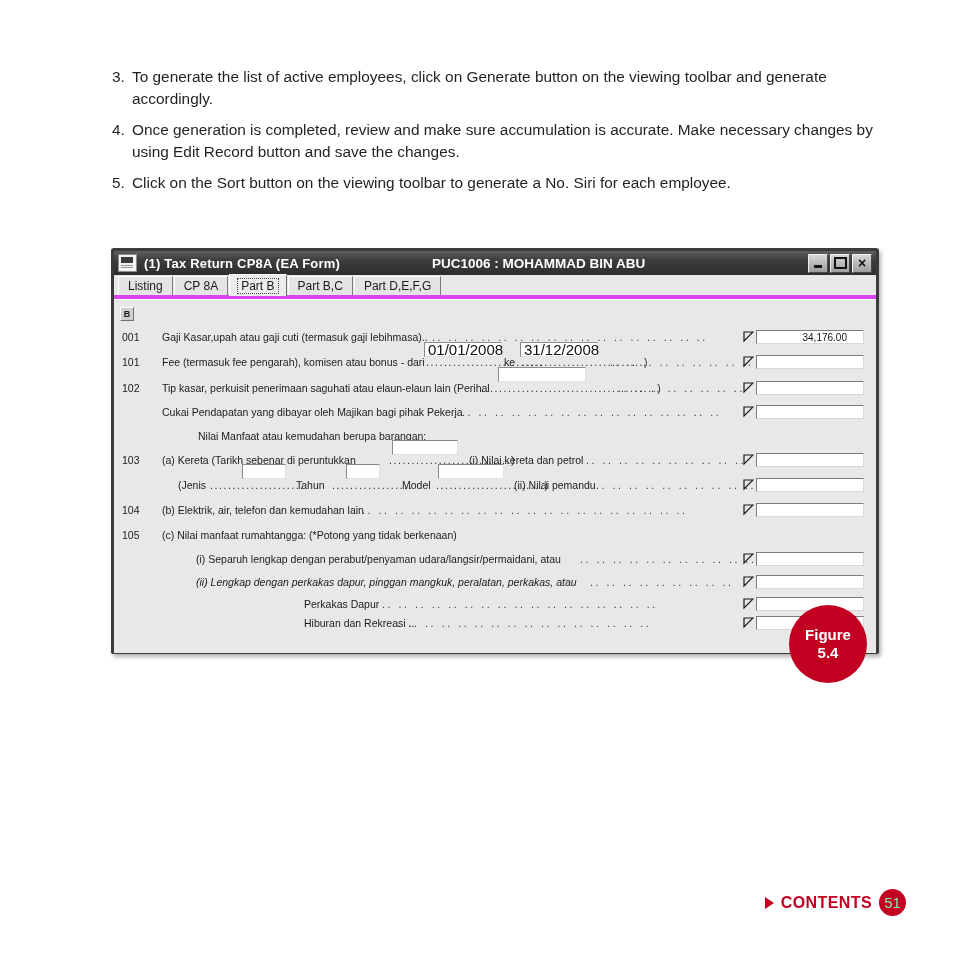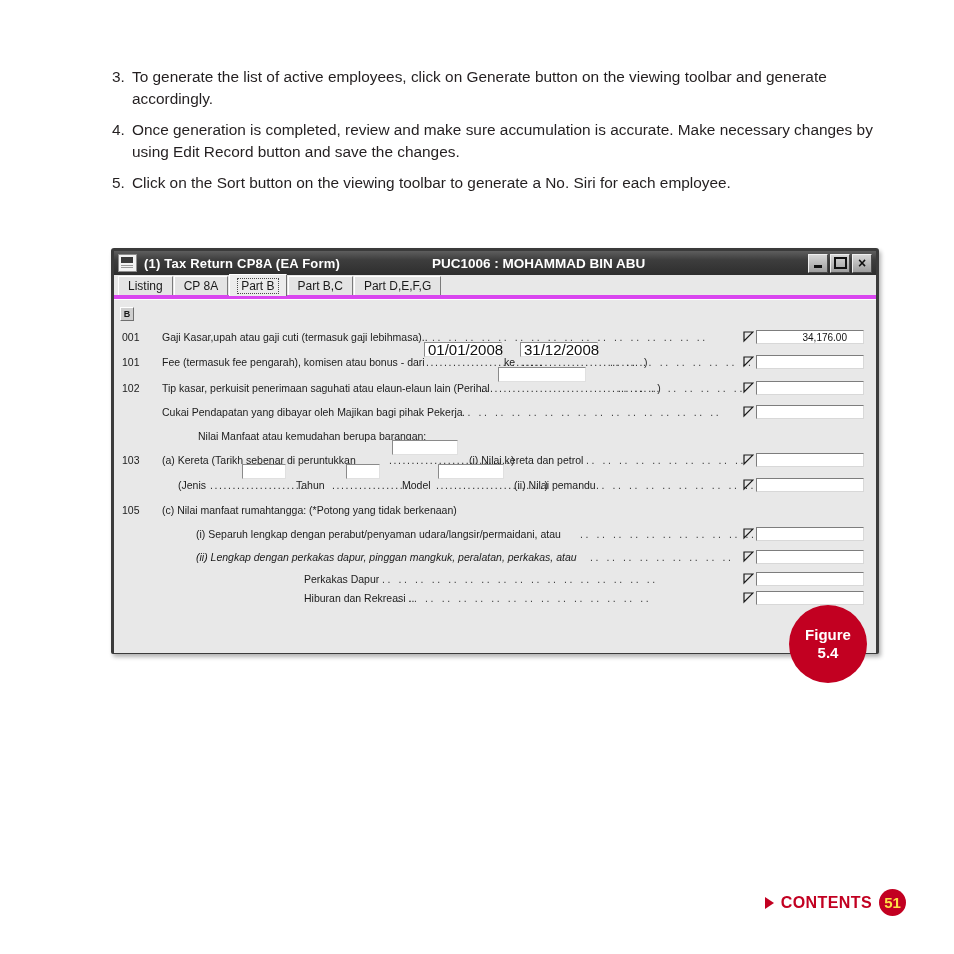--- a/index.html
+++ b/index.html
@@ -333,23 +333,23 @@
     color: #c20021;
     font-size: 16px;
     font-weight: bold;
     letter-spacing: 0.4px;
   }
   .foot-page {
     width: 27px;
     height: 27px;
     border-radius: 50%;
     background: #c20021;
-    color: #fde047;
+    color: #86efac;
     font-size: 15px;
-    font-weight: bold;
+    font-weight: normal;
     display: flex;
     align-items: center;
     justify-content: center;
   }
 </style>
 </head>
 <body>
 
 <div class="instructions">
   <div class="instr-item">
@@ -495,20 +495,31 @@
       <span class="ibox" style="left:232px; top:-8px; width:34px;"></span>
       <span class="ibox" style="left:324px; top:-8px; width:66px;"></span>
       <span class="vflag">
         <svg width="11" height="12" viewBox="0 0 11 12">
             <path d="M1 1 H10 L1 10 Z" fill="none" stroke="#1a1a1a" stroke-width="1.2"></path>
           </svg>
       </span>
       <span class="vfield"></span>
     </div>
 
+    <div class="frow" style="height:25px;">
+      <span class="fcode">104</span>
+      <span class="flabel" style="left:48px;">(b) Elektrik, air, telefon dan kemudahan lain</span>
+      <span class="flabel dotsp" style="left:248px;">..  ..  ..  ..  ..  ..  ..  ..  ..  ..  ..  ..  ..  ..  ..  ..  ..  ..  ..  ..</span>
+      <span class="vflag">
+        <svg width="11" height="12" viewBox="0 0 11 12">
+            <path d="M1 1 H10 L1 10 Z" fill="none" stroke="#1a1a1a" stroke-width="1.2"></path>
+          </svg>
+      </span>
+      <span class="vfield"></span>
+    </div>
 
     <div class="frow" style="height:25px;">
       <span class="fcode">105</span>
       <span class="flabel" style="left:48px;">(c) Nilai manfaat rumahtangga:    (*Potong yang tidak berkenaan)</span>
     </div>
 
     <div class="frow" style="height:23px;">
       <span class="flabel" style="left:82px;">(i) Separuh lengkap dengan perabut/penyaman udara/langsir/permaidani, atau</span>
       <span class="flabel dotsp" style="left:466px;">..  ..  ..  ..  ..  ..  ..  ..  ..  ..  ..</span>
       <span class="vflag">

